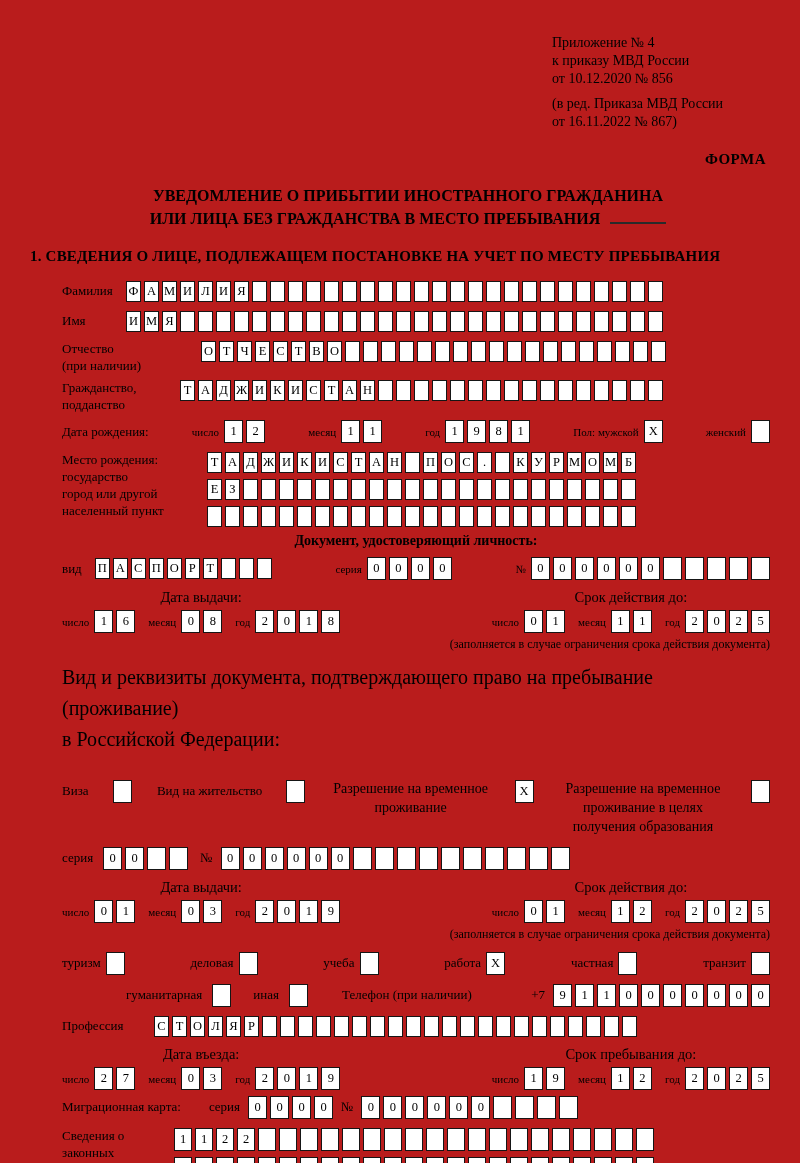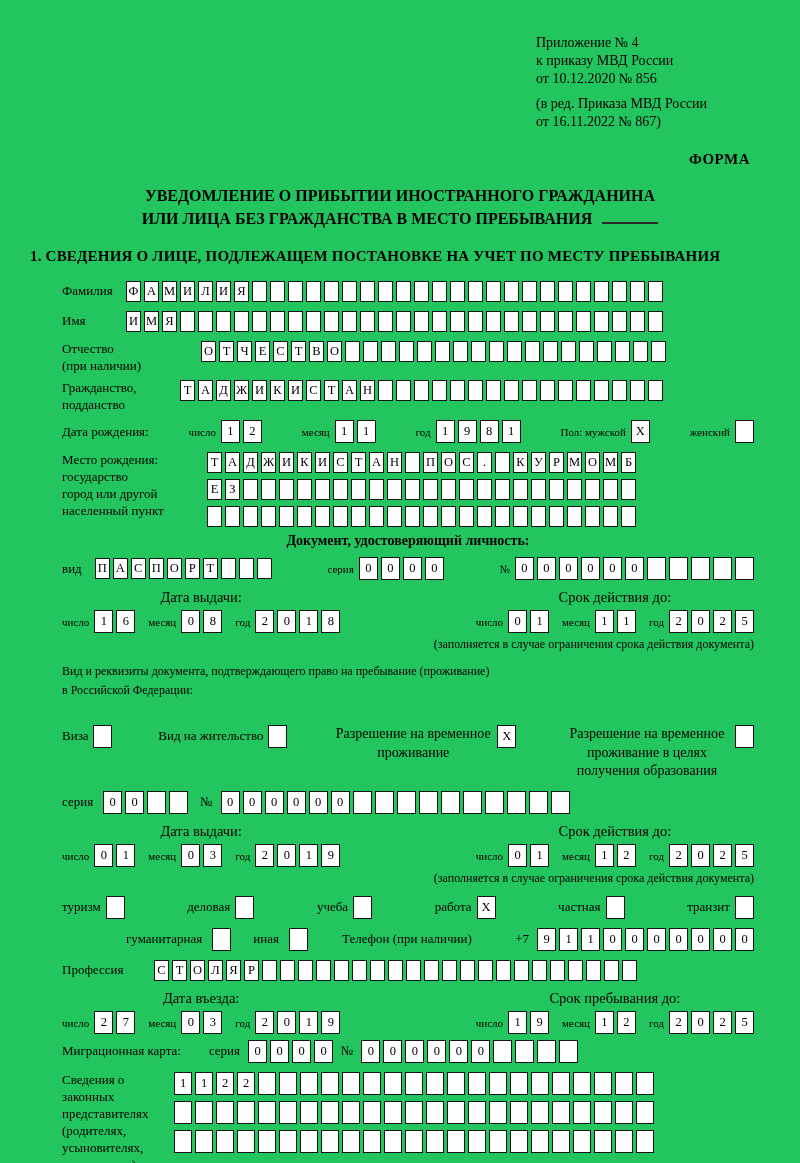--- a/index.html
+++ b/index.html
@@ -1,17 +1,17 @@
 <!DOCTYPE html>
 <html><head>
 <meta charset="utf-8">
 <style>
   html,body{margin:0;padding:0;background:#fff;color:#000;}
   body{font-family:"Liberation Serif","DejaVu Serif",serif;}
-  .page{width:800px;height:1163px;box-sizing:border-box;padding:34px 46px 12px 62px;position:relative;overflow:hidden;background:#22c55e;}
+  .page{width:800px;height:1163px;box-sizing:border-box;padding:34px 30px 12px 62px;position:relative;overflow:hidden;background:#b91c1c;}
   
   .appendix{margin-left:auto;width:218px;font-size:14px;line-height:1.28;}
   .appendix .gap{height:7px;}
   .forma{text-align:right;font-weight:bold;font-size:15px;margin:20px 4px 16px 0;letter-spacing:.5px;font-family:Liberation Serif, serif;}
   .title{text-align:center;font-weight:bold;font-size:16px;line-height:1.45;margin:0 0 18px -16px;}
   .uline{display:inline-block;width:56px;border-bottom:2.2px solid #2a2a2a;height:.85em;margin-left:10px;}
   .sec{font-weight:bold;font-size:15px;text-align:left;margin:0 0 16px -32px;white-space:nowrap;letter-spacing:.2px;}
   
   .frow{display:flex;align-items:center;margin-bottom:9px;}
   .top{align-items:flex-start;}
@@ -22,22 +22,22 @@
   .wide .cell{width:18px;min-width:18px;height:23px;}
   .stack{display:flex;flex-direction:column;gap:6px;}
   .doc-hdr{text-align:center;font-weight:bold;font-size:14px;margin:2px 0 8px 0;}
   .sb{justify-content:space-between;width:100%;}
   .dmy{display:flex;align-items:center;gap:5px;}
   .dmy .sl{font-size:11px;margin-left:8px;}
   .dmy .sl:first-child{margin-left:0;}
   .col-label{font-size:14.5px;text-align:center;margin-bottom:4px;}
   .twocol{display:flex;justify-content:space-between;margin-bottom:6px;}
   .note-r{font-size:12px;text-align:right;margin:-2px 0 10px 0;}
-  .plain{font-size:12px;line-height:1.55;}
-  .cb-item{display:flex;align-items:flex-start;gap:4px;}
+  .plain{font-size:20px;line-height:1.55;}
+  .cb-item{display:flex;align-items:flex-start;gap:24px;}
   .cb-item .lbl{padding-top:3px;}
   .cb-lbl-c{font-size:14px;text-align:center;line-height:1.35;}
   .w160{width:160px;}
   .w168{width:168px;}
   .ml-a{margin-left:auto;}
   .rep-note{font-size:13px;text-align:center;margin-top:9px;}
 </style>
 </head>
 <body>
 

